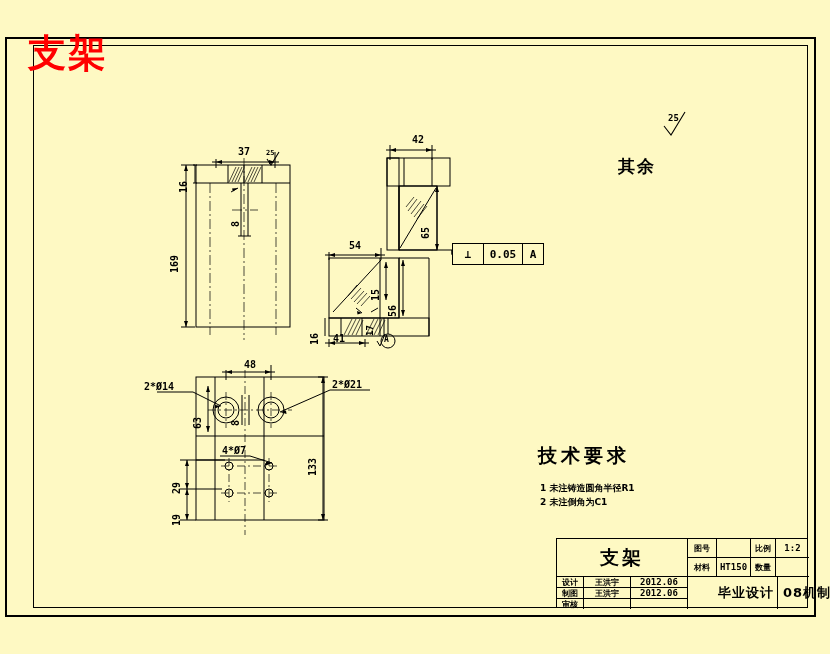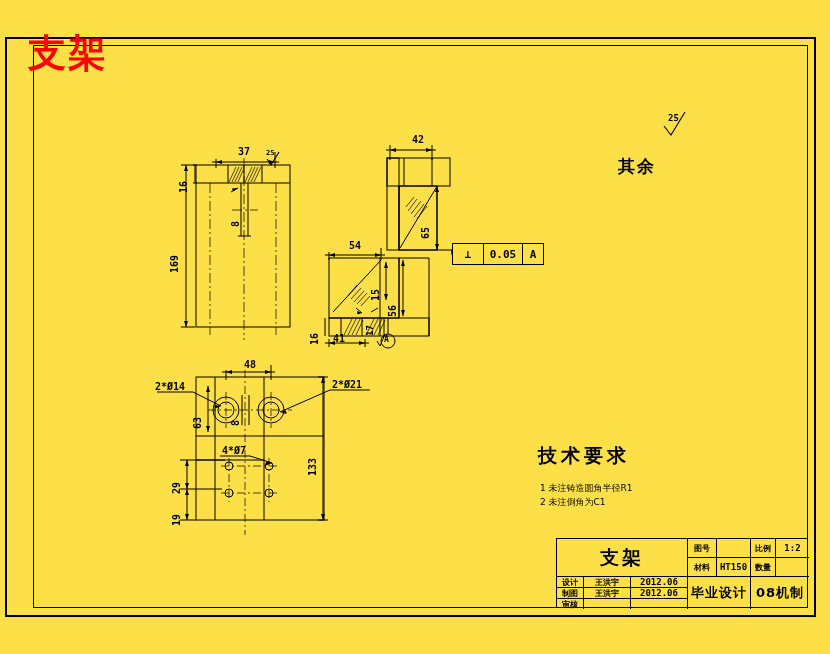--- a/index.html
+++ b/index.html
@@ -1,37 +1,37 @@
 <!DOCTYPE html>
 <html><head>
 <meta charset="utf-8">
 <style>
   html,body{margin:0;padding:0;background:#fff;}
   body{width:830px;height:654px;font-family:"Liberation Sans",sans-serif;}
-  #sheet{position:relative;width:830px;height:654px;overflow:hidden;background:#fde047;}
+  #sheet{position:relative;width:830px;height:654px;overflow:hidden;background:#fef9c3;}
   .abs{position:absolute;}
   
   #outer-border{left:5px;top:37px;width:811px;height:580px;border:2px solid #000;box-sizing:border-box;}
   #inner-frame{left:33px;top:45px;width:775px;height:563px;border:1px solid #000;box-sizing:border-box;}
   #red-title{left:28px;top:34px;color:#f00;font-family:"DejaVu Sans",sans-serif;font-size:38px;font-weight:700;letter-spacing:2px;line-height:1;}
   .dim{position:absolute;font-family:"DejaVu Sans Mono",monospace;font-size:10px;font-weight:700;color:#000;white-space:nowrap;}
   .dim.vert{transform:rotate(-90deg);transform-origin:left bottom;}
   .cjk{font-family:"DejaVu Sans",sans-serif;font-weight:700;color:#000;white-space:nowrap;}
   
   #title-block{left:556px;top:538px;width:252px;height:70px;border:1px solid #000;box-sizing:border-box;}
   #title-block .cell{position:absolute;box-sizing:border-box;display:flex;align-items:center;justify-content:center;overflow:hidden;}
   .tb-b-r{border-right:1px solid #000;}
   .tb-b-b{border-bottom:1px solid #000;}
   .tb-big{font-family:"DejaVu Sans",sans-serif;font-weight:700;font-size:19px;letter-spacing:3px;}
-  .tb-med{font-family:"DejaVu Sans",sans-serif;font-weight:700;font-size:13px;letter-spacing:1px;}
+  .tb-med{font-family:"DejaVu Sans",sans-serif;font-weight:700;font-size:13px;letter-spacing:1px;margin-left:27px;}
   .tb-sm{font-family:"DejaVu Sans",sans-serif;font-weight:700;font-size:8px;letter-spacing:0px;}
   .tb-num{font-family:"DejaVu Sans Mono",monospace;font-weight:700;font-size:9px;}
   
   #tech-title{left:538px;top:443px;font-size:19px;letter-spacing:4px;}
-  .tech-item{position:absolute;font-family:"DejaVu Sans",sans-serif;font-weight:400;font-size:9px;letter-spacing:0px;white-space:nowrap;}
+  .tech-item{position:absolute;font-family:"DejaVu Sans",sans-serif;font-weight:700;font-size:9px;letter-spacing:0px;white-space:nowrap;}
   
   #qiyu{left:618px;top:117px;font-size:17px;letter-spacing:2px;margin-top:38px;}
   
   #tol-frame{left:452px;top:243px;height:22px;border:1px solid #000;box-sizing:border-box;display:flex;align-items:stretch;}
   #tol-frame>div{display:flex;align-items:center;justify-content:center;font-family:"DejaVu Sans Mono",monospace;font-size:11px;font-weight:700;}
   .tolcell-b{border-right:1px solid #000;}
   svg{position:absolute;left:0;top:0;overflow:visible;}
 </style>
 </head>
 <body>
@@ -283,21 +283,21 @@
   <div class="dim vert" style="left:375px;top:326px;font-size:9px;">17</div>
   <div class="dim vert" style="left:320px;top:334px;">16</div>
   <div class="dim" style="left:384px;top:335px;font-size:8px;">A</div>
 
   <div class="dim" style="left:244px;top:359px;">48</div>
   <div class="dim vert" style="left:241px;top:415px;">8</div>
   <div class="dim vert" style="left:203px;top:418px;">63</div>
   <div class="dim vert" style="left:318px;top:465px;">133</div>
   <div class="dim vert" style="left:182px;top:483px;">29</div>
   <div class="dim vert" style="left:182px;top:515px;">19</div>
-  <div class="dim" style="left:155px;top:381px;">2*Ø14</div>
+  <div class="dim" style="left:144px;top:381px;">2*Ø14</div>
   <div class="dim" style="left:332px;top:379px;">2*Ø21</div>
   <div class="dim" style="left:222px;top:445px;">4*Ø7</div>
 
   <div id="tol-frame" class="abs">
     <div class="tolcell-b" style="width:30px;">⊥</div>
     <div class="tolcell-b" style="width:38px;">0.05</div>
     <div style="width:20px;">A</div>
   </div>
 
   <div id="tech-title" class="abs cjk">技术要求</div>

